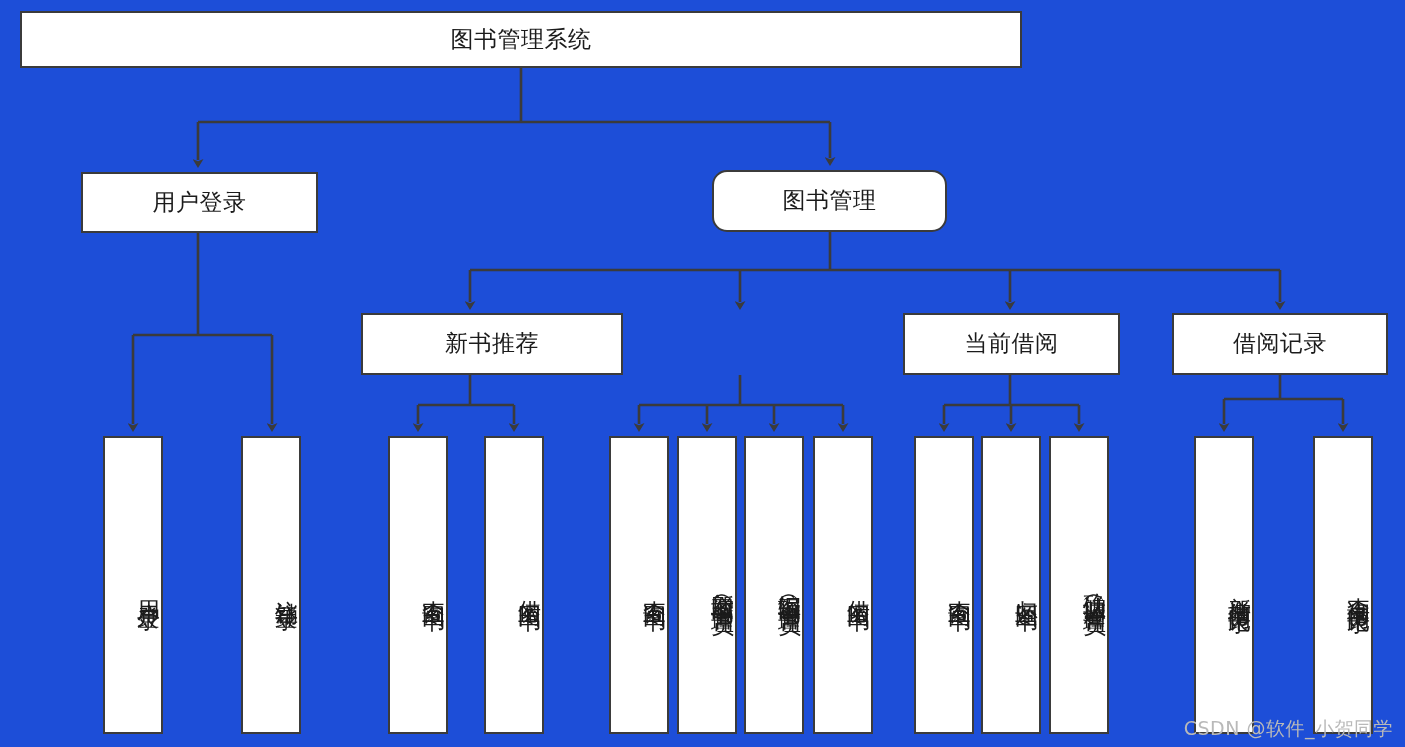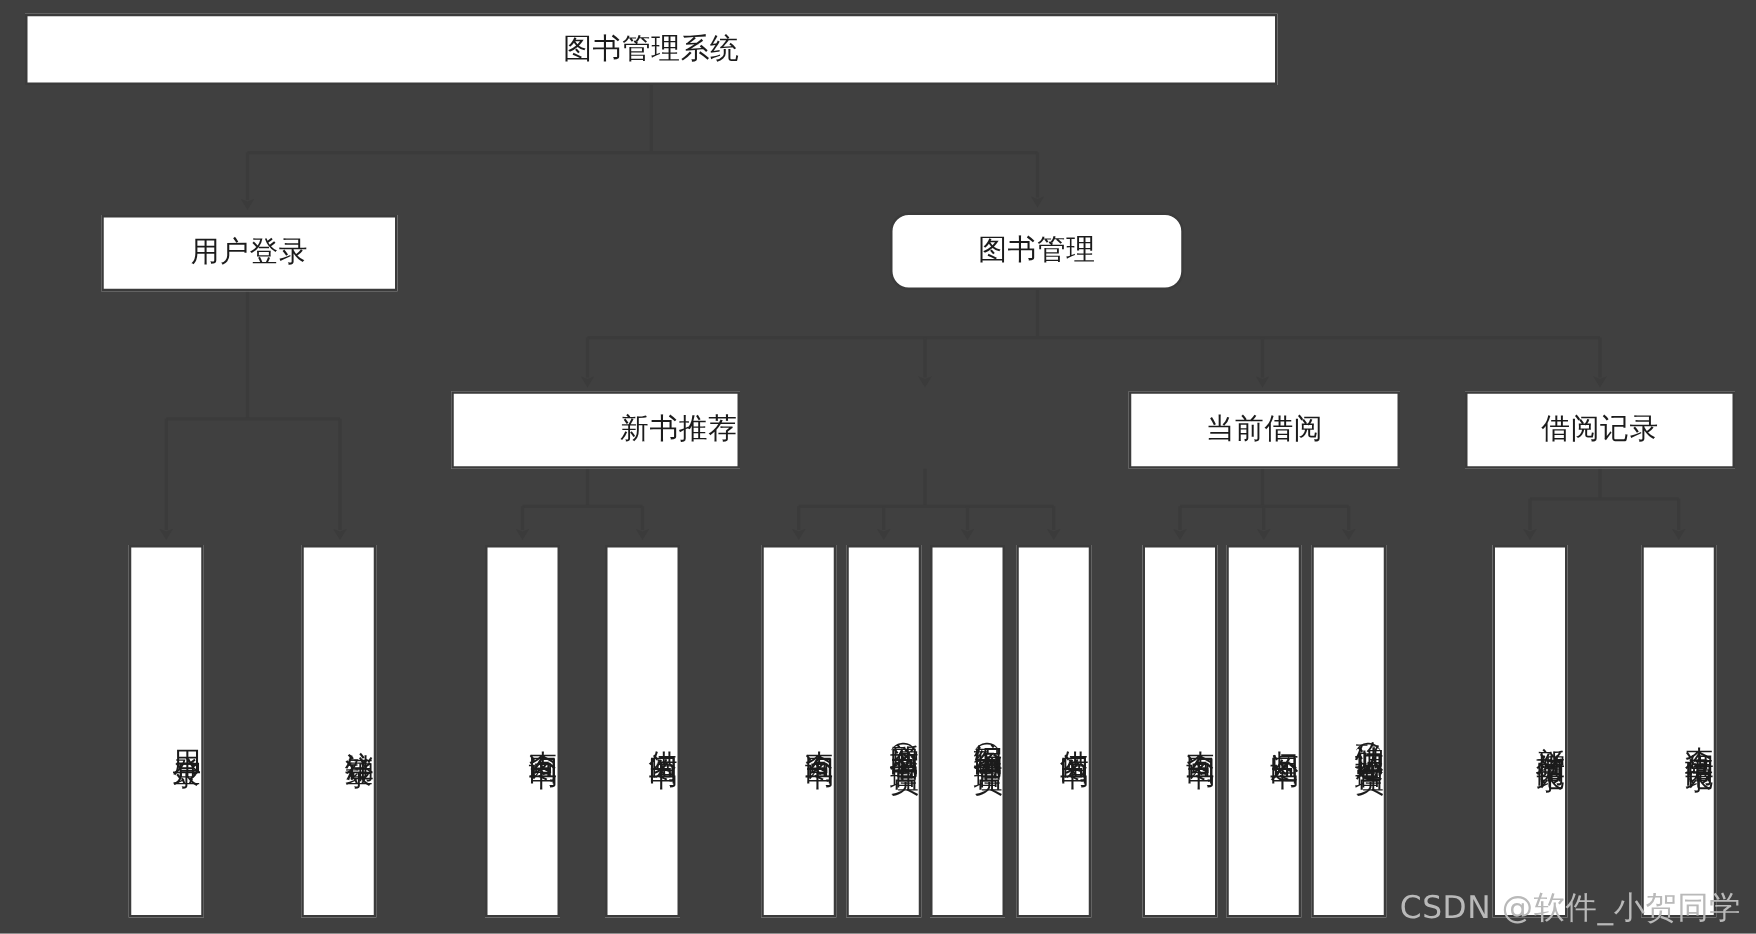--- a/index.html
+++ b/index.html
@@ -7,21 +7,21 @@
     padding: 0;
     background: #ffffff;
   }
   body {
     font-family: "DejaVu Sans", "Liberation Sans", sans-serif;
   }
   #diagram-root {
     position: relative;
     width: 1405px;
     height: 747px;
-    background: #404040;
+    background: #1d4ed8;
     overflow: hidden;
   }
   svg.wires {
     position: absolute;
     left: 0;
     top: 0;
     width: 1405px;
     height: 747px;
   }
   .node {
@@ -52,21 +52,21 @@
   }
   .node.vert span {
     writing-mode: vertical-rl;
     text-orientation: upright;
     display: inline-block;
   }
   .watermark {
     position: absolute;
     right: 12px;
     bottom: 5px;
-    font-size: 25px;
+    font-size: 19px;
     color: #b9b9b9;
     letter-spacing: 0.5px;
     z-index: 3;
     white-space: nowrap;
   }
 </style>
 </head>
 <body>
 
 <div id="diagram-root">
@@ -125,21 +125,21 @@
     <span>图书管理系统</span>
   </div>
 
   <div class="node horiz" style="left:81px; top:172px; width:237px; height:61px;">
     <span>用户登录</span>
   </div>
   <div class="node horiz" style="left:712px; top:170px; width:235px; height:62px;border-radius:15px;">
     <span>图书管理</span>
   </div>
 
-  <div class="node horiz" style="left:361px; top:313px; width:231px; height:62px;justify-content:flex-end;">
+  <div class="node horiz" style="left:361px; top:313px; width:262px; height:62px;">
     <span>新书推荐</span>
   </div>
   <div class="node horiz" style="left:1172px; top:313px; width:216px; height:62px;">
     <span>借阅记录</span>
   </div>
   <div class="node horiz" style="left:903px; top:313px; width:217px; height:62px;">
     <span>当前借阅</span>
   </div>
 
   <div class="node vert" style="left:103px; top:436px; width:60px; height:298px;">

